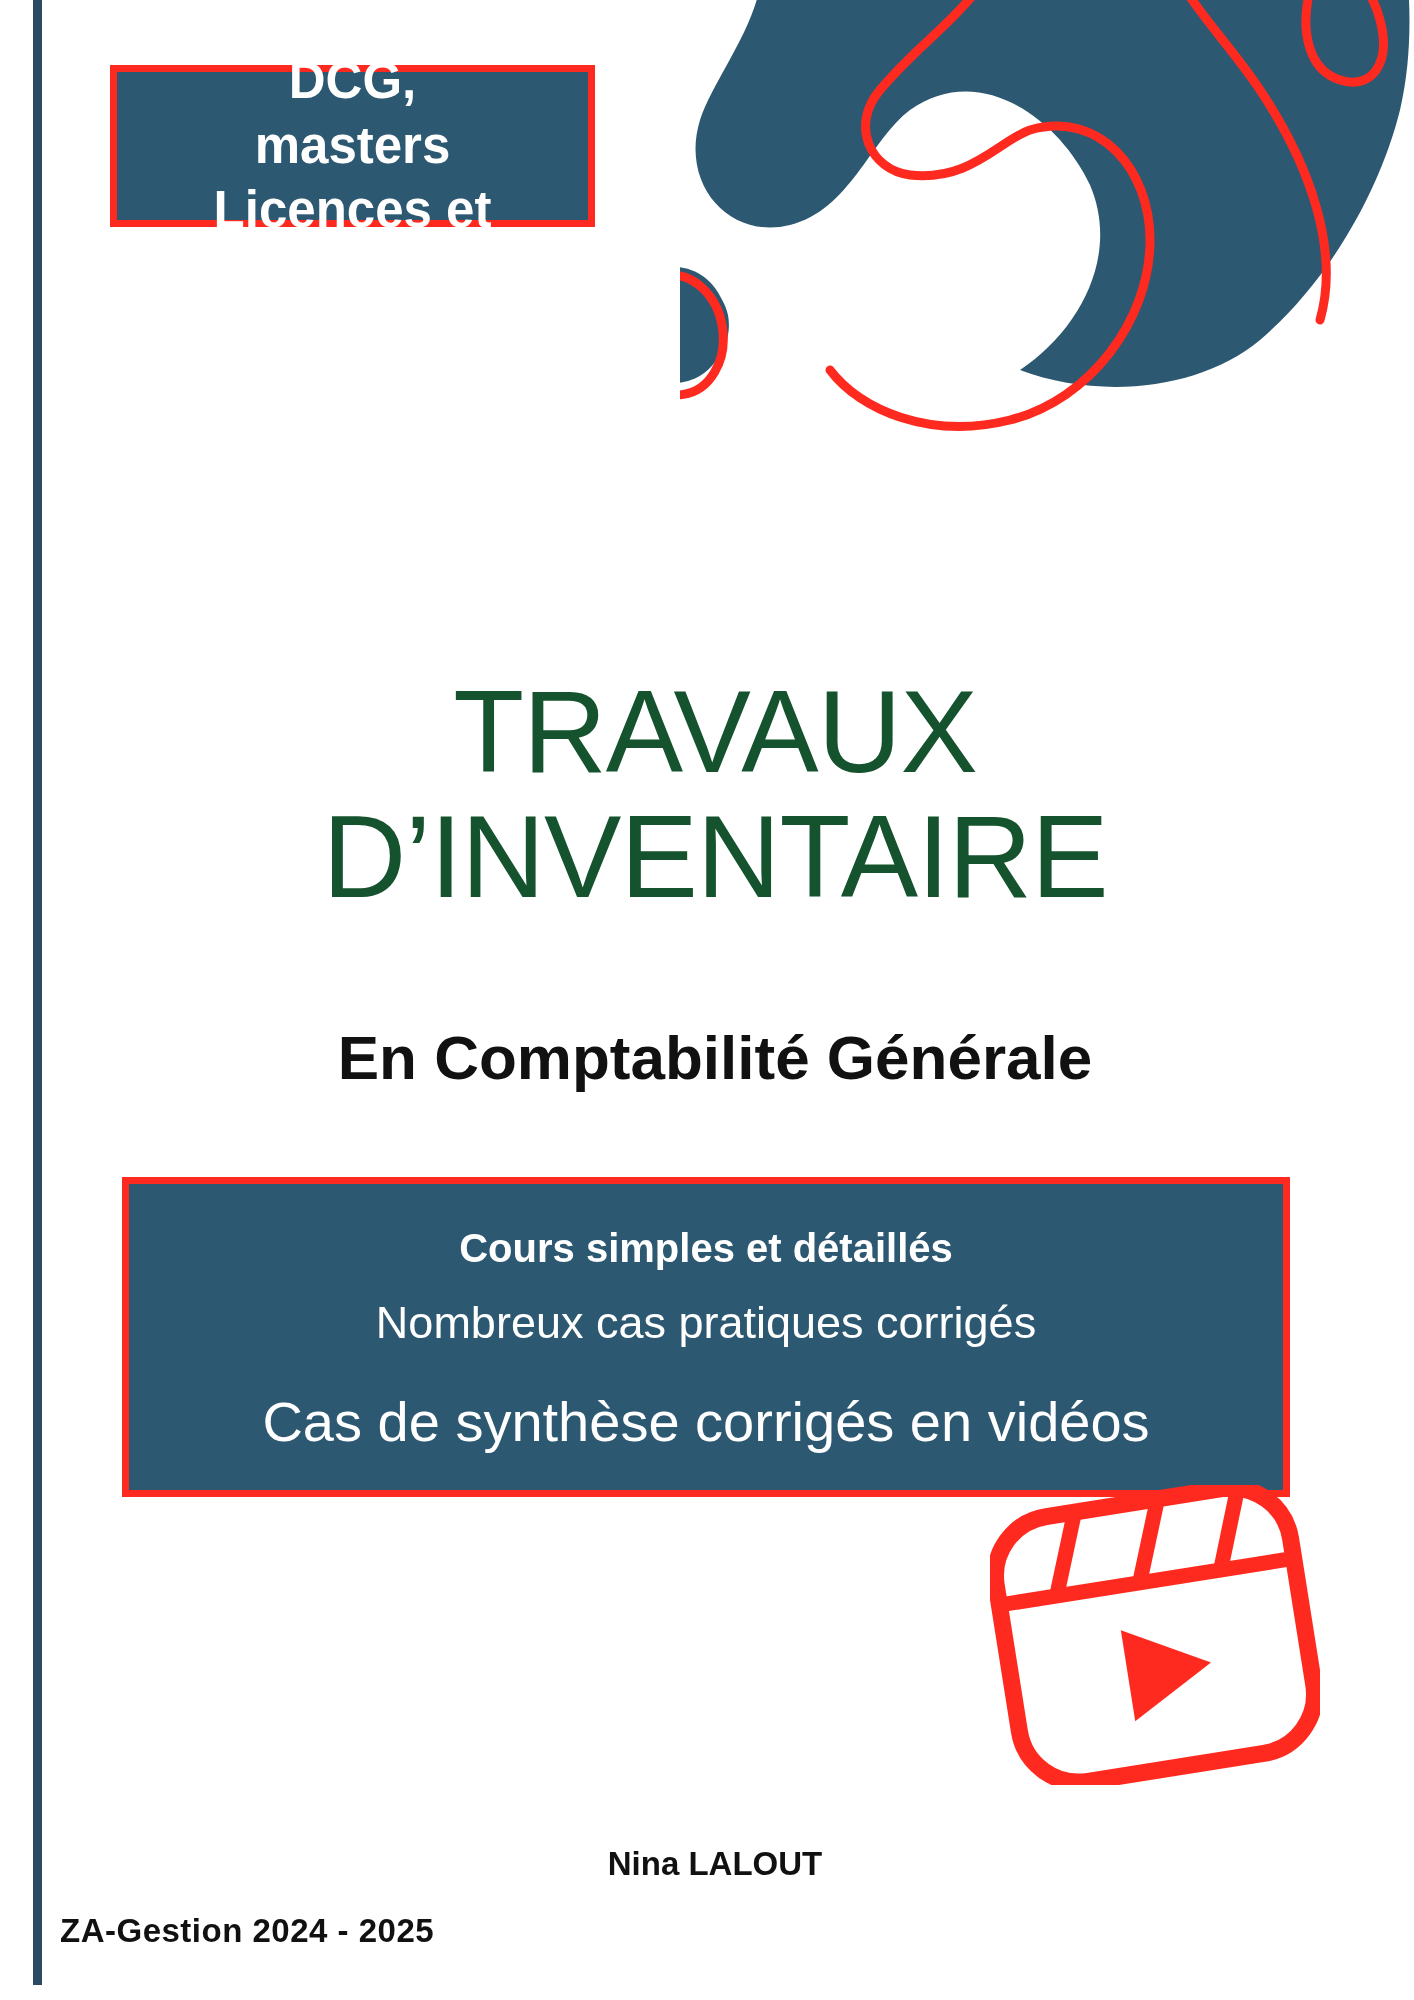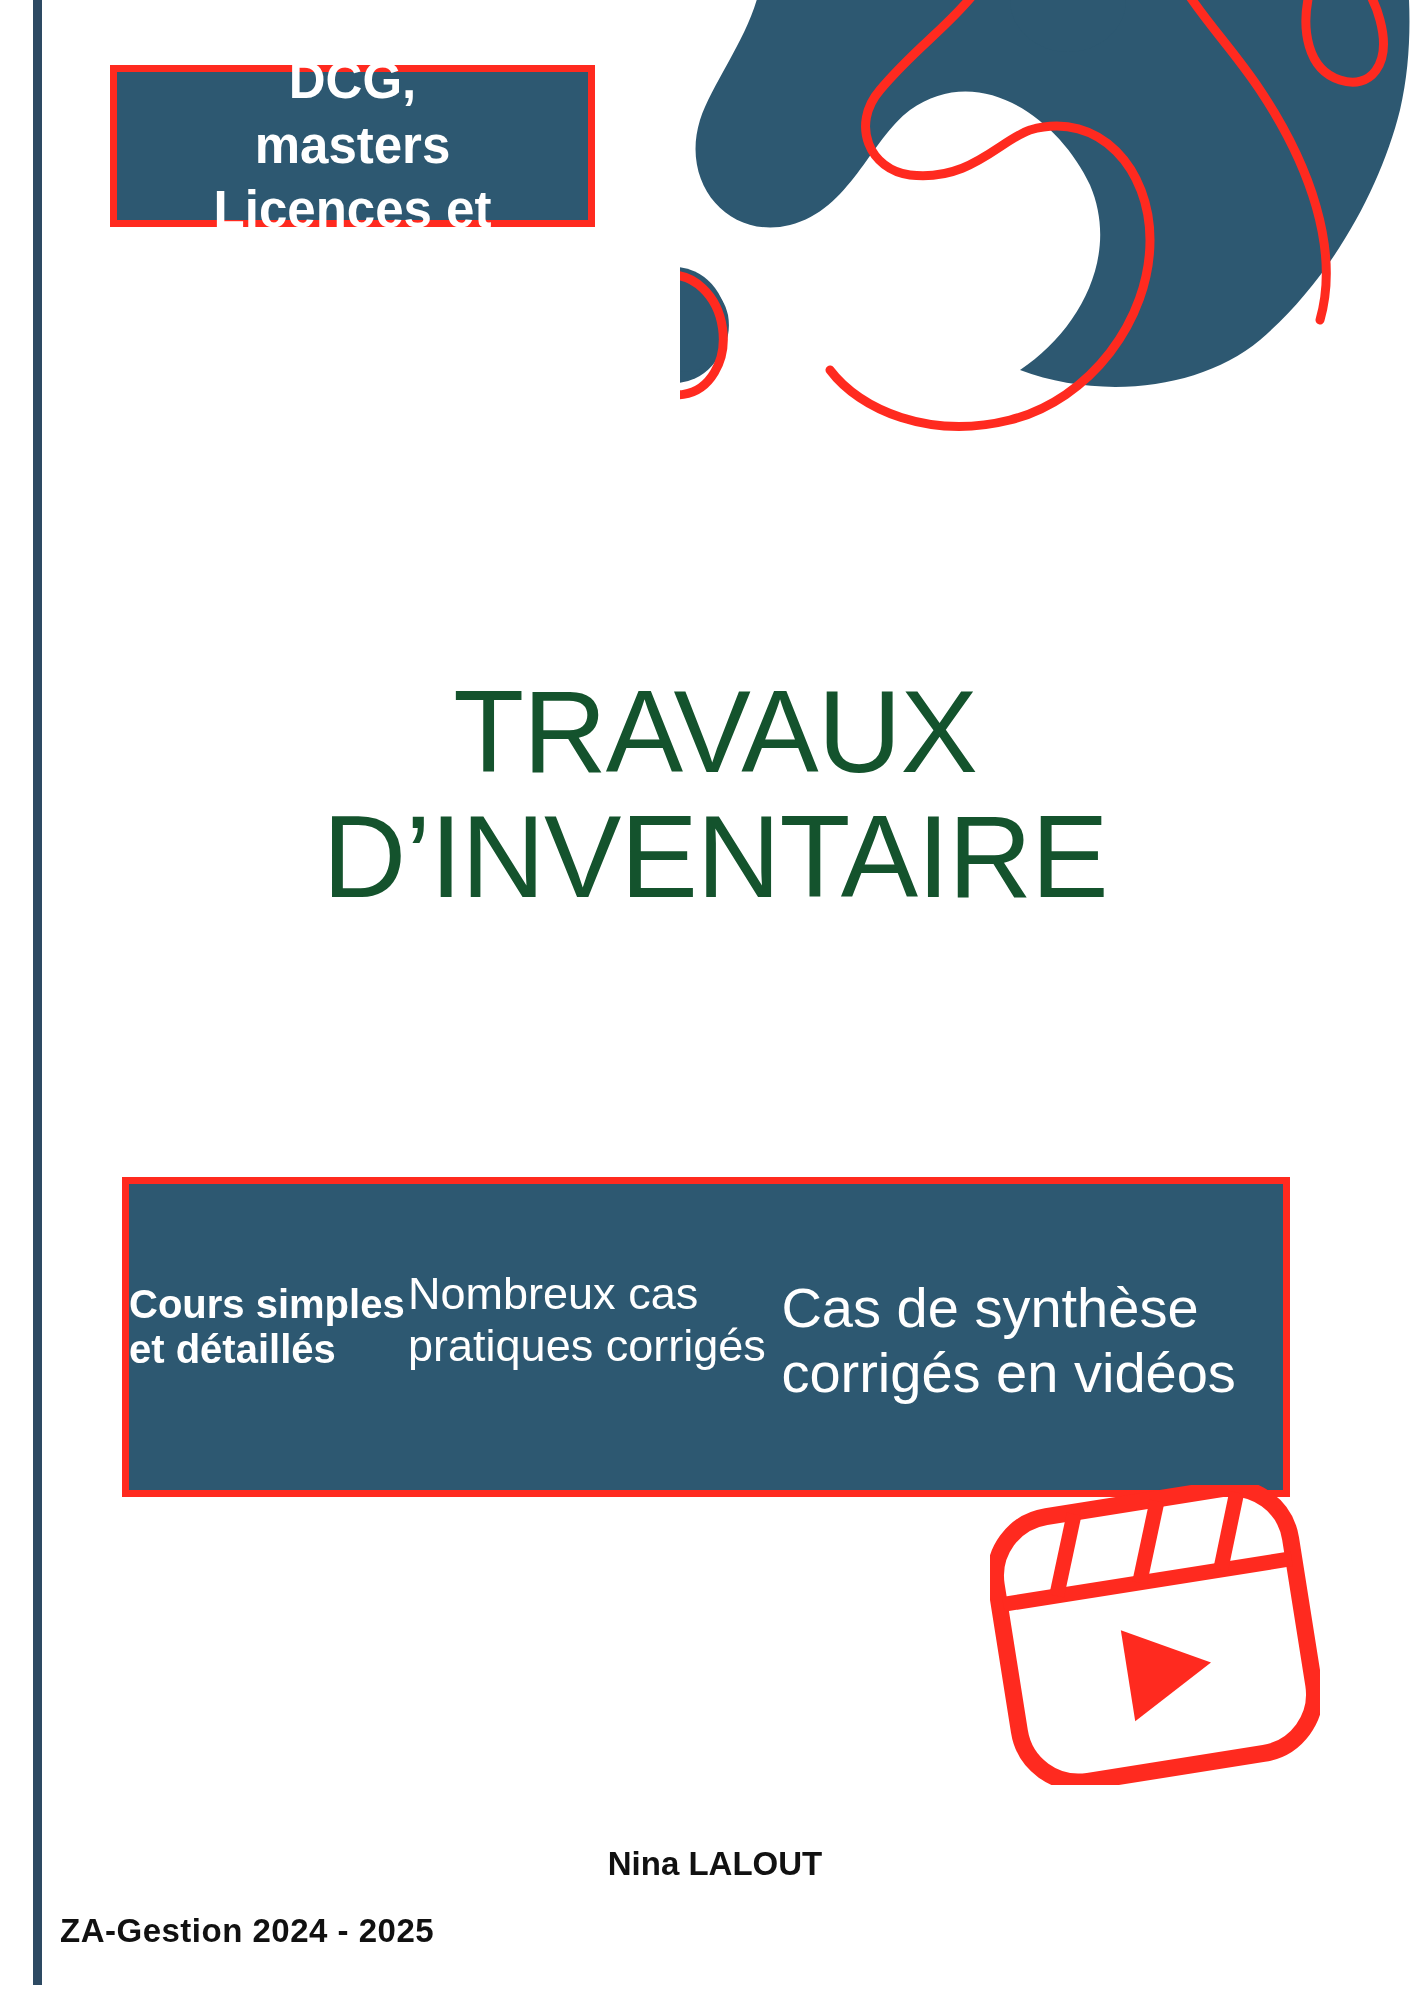--- a/index.html
+++ b/index.html
@@ -88,21 +88,21 @@
   .features {
     position: absolute;
     left: 122px;
     top: 1177px;
     width: 1168px;
     height: 320px;
     background: #2d5871;
     border: 7px solid #ff2a1f;
     box-sizing: border-box;
     display: flex;
-    flex-direction: row;
+    flex-direction: column;
     align-items: center;
     justify-content: center;
     color: #ffffff;
     padding-top: 6px;
   }
   .feat-1 {
     font-size: 40px;
     font-weight: bold;
     margin-bottom: 26px;
   }
@@ -171,20 +171,21 @@
     <span>DCG,</span>
     <span>masters</span>
     <span>Licences et</span>
   </div>
 
   <div class="title">
     <div>TRAVAUX</div>
     <div>D’INVENTAIRE</div>
   </div>
 
+  <div class="subtitle">En Comptabilité Générale</div>
 
   <div class="features">
     <div class="feat-1">Cours simples et détaillés</div>
     <div class="feat-2">Nombreux cas pratiques corrigés</div>
     <div class="feat-3">Cas de synthèse corrigés en vidéos</div>
   </div>
 
   <div class="video-icon">
     <svg width="330" height="300" viewBox="0 0 330 300" xmlns="http://www.w3.org/2000/svg" aria-hidden="true">
       <g transform="rotate(-9 165 150)">

